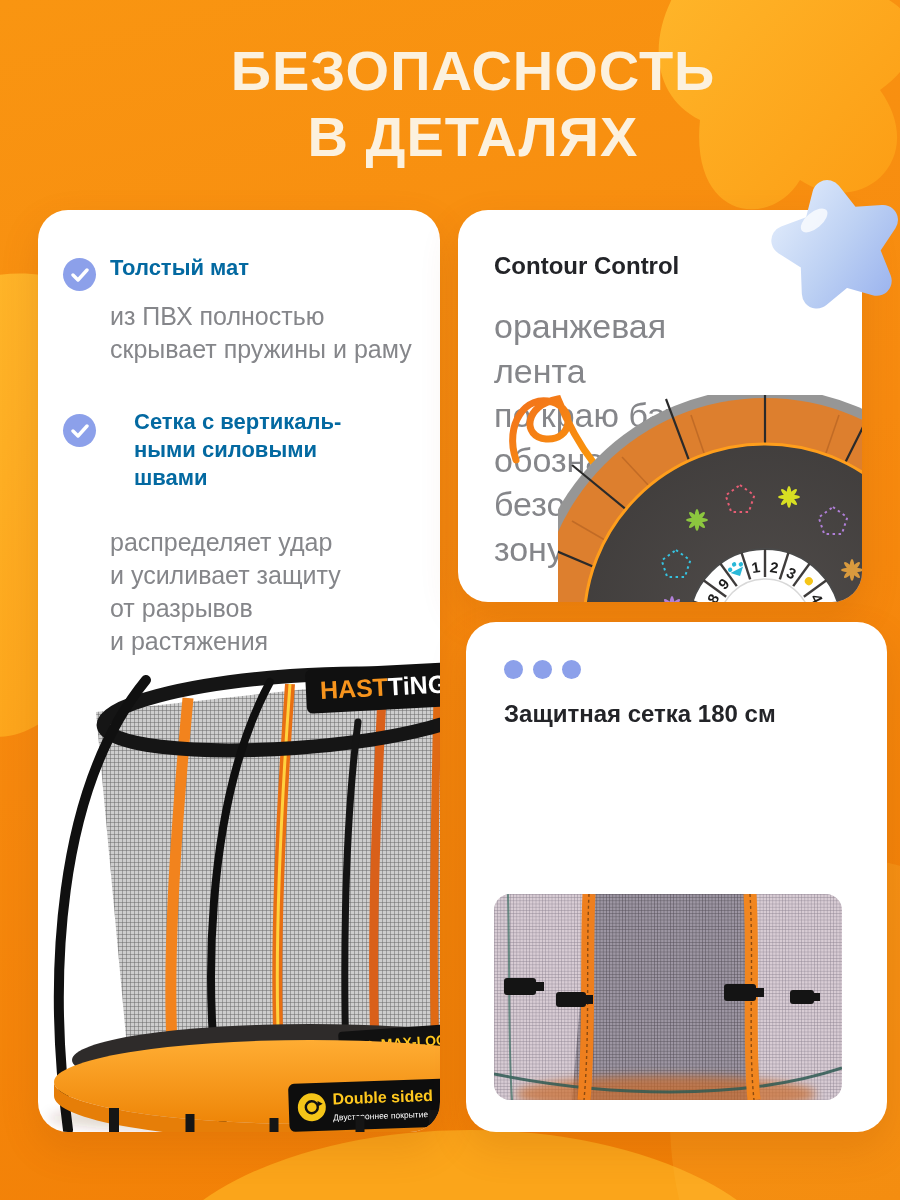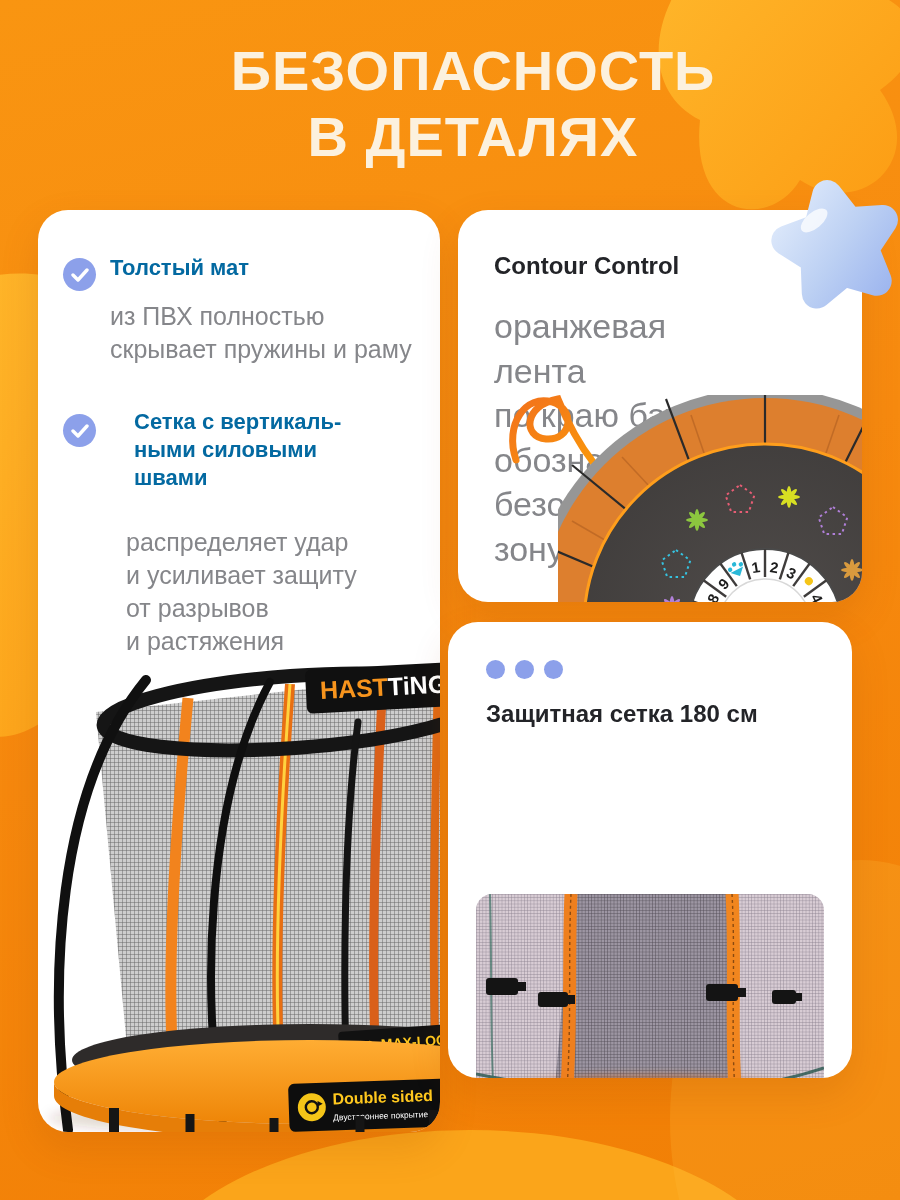--- a/index.html
+++ b/index.html
@@ -9,21 +9,21 @@
   .abs{position:absolute;}
   .prewrap{white-space:pre-line;}
   .bg-blobs{left:0;top:0;width:900px;height:1200px;pointer-events:none;}
   .page-title{left:0;top:38px;width:900px;text-align:center;
     font-size:56px;line-height:1.17;font-weight:800;letter-spacing:1px;
     color:#FCF1DE;padding-left:23px;}
   .card{background:#FFFFFF;border-radius:30px;
     box-shadow:0 16px 38px rgba(150,60,0,.16);overflow:hidden;}
   .card-left{left:38px;top:210px;width:402px;height:922px;}
   .card-tr{left:458px;top:210px;width:404px;height:392px;}
-  .card-br{left:448px;top:622px;width:404px;height:456px;}
+  .card-br{left:466px;top:622px;width:404px;height:510px;padding-left:17px;}
   .check-row-title{font-size:22px;font-weight:800;color:#0369a1;line-height:1.28;}
   .check-row-desc{font-size:25px;font-weight:400;color:#85868A;line-height:1.32;}
   .check-circle{width:33px;height:33px;border-radius:50%;background:#8CA0EA;
     display:flex;align-items:center;justify-content:center;}
   .card-heading{font-size:24px;font-weight:800;color:#232428;}
   .card-desc{font-size:34px;font-weight:400;color:#85868A;line-height:1.31;}
   .dots{display:flex;gap:10px;}
   .dot{width:19px;height:19px;border-radius:50%;background:#8CA0EA;}
   .net-photo{left:28px;top:272px;width:348px;height:206px;border-radius:16px;
     overflow:hidden;}
@@ -61,21 +61,21 @@
 скрывает пружины и раму</div>
 
     <div class="abs check-circle" style="left:25px;top:204px;">
       <svg width="18" height="14" viewBox="0 0 18 14">
           <path d="M2 7 L7 12 L16 2" fill="none" stroke="#fff" stroke-width="3.4" stroke-linecap="round" stroke-linejoin="round"></path>
         </svg>
     </div>
     <div class="abs check-row-title prewrap" style="left:72px;top:198px;width:320px;margin-left:24px;">Сетка с вертикаль-
 ными силовыми
 швами</div>
-    <div class="abs check-row-desc prewrap" style="left:72px;top:316px;width:320px;margin-left:16px;">распределяет удар
+    <div class="abs check-row-desc prewrap" style="left:72px;top:316px;width:320px;">распределяет удар
 и усиливает защиту
 от разрывов
 и растяжения</div>
 
     <svg class="abs" style="left:0;top:440px;" width="402" height="482" viewBox="0 0 402 482">
       <defs>
         <pattern id="mesh" width="4" height="4" patternUnits="userSpaceOnUse">
           <rect width="4" height="4" fill="#C9C9C9"></rect>
           <path d="M0,0 H4 M0,0 V4" stroke="#5B5B5B" stroke-width="1"></path>
         </pattern>

